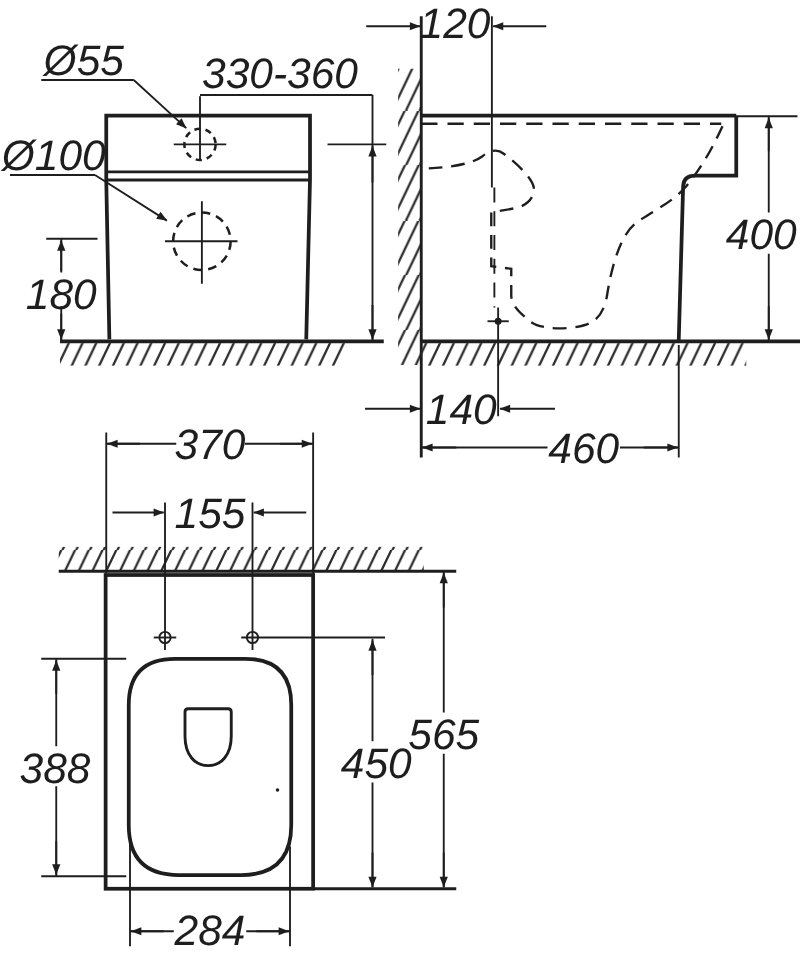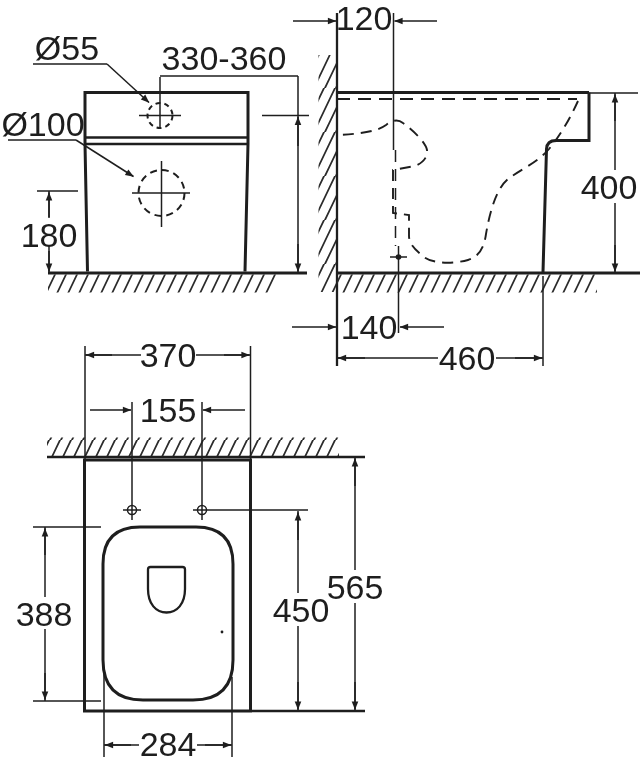--- a/index.html
+++ b/index.html
@@ -1,16 +1,16 @@
 <!DOCTYPE html>
 <html><head>
 <meta charset="utf-8">
 <style>
   html,body{margin:0;padding:0;background:#ffffff;}
-  .sheet{position:relative;width:640px;height:767px;background:#ffffff;overflow:hidden;}
+  .sheet{position:relative;width:640px;height:767px;background:#ffffff;overflow:hidden;font-style:italic;}
   svg{display:block;width:640px;height:767px;}
   .dimtext{font-family:"Liberation Sans","DejaVu Sans",sans-serif;font-size:34px;fill:#1e1e1e;}
   .thick{stroke:#1e1e1e;stroke-width:3;fill:none;stroke-linecap:butt;}
   .med{stroke:#1e1e1e;stroke-width:2.3;fill:none;stroke-linecap:butt;}
   .thin{stroke:#1e1e1e;stroke-width:1.5;fill:none;stroke-linecap:butt;}
   .dashmain{stroke:#1e1e1e;stroke-width:1.9;fill:none;stroke-dasharray:11 7;}
   .dashtop{stroke:#1e1e1e;stroke-width:1.9;fill:none;stroke-dasharray:13 8;}
   .dashthin{stroke:#1e1e1e;stroke-width:1.5;fill:none;stroke-dasharray:12 7;}
   .c-small{stroke:#1e1e1e;stroke-width:2;fill:none;stroke-dasharray:5 4;}
   .c-large{stroke:#1e1e1e;stroke-width:2;fill:none;stroke-dasharray:7 5;}

